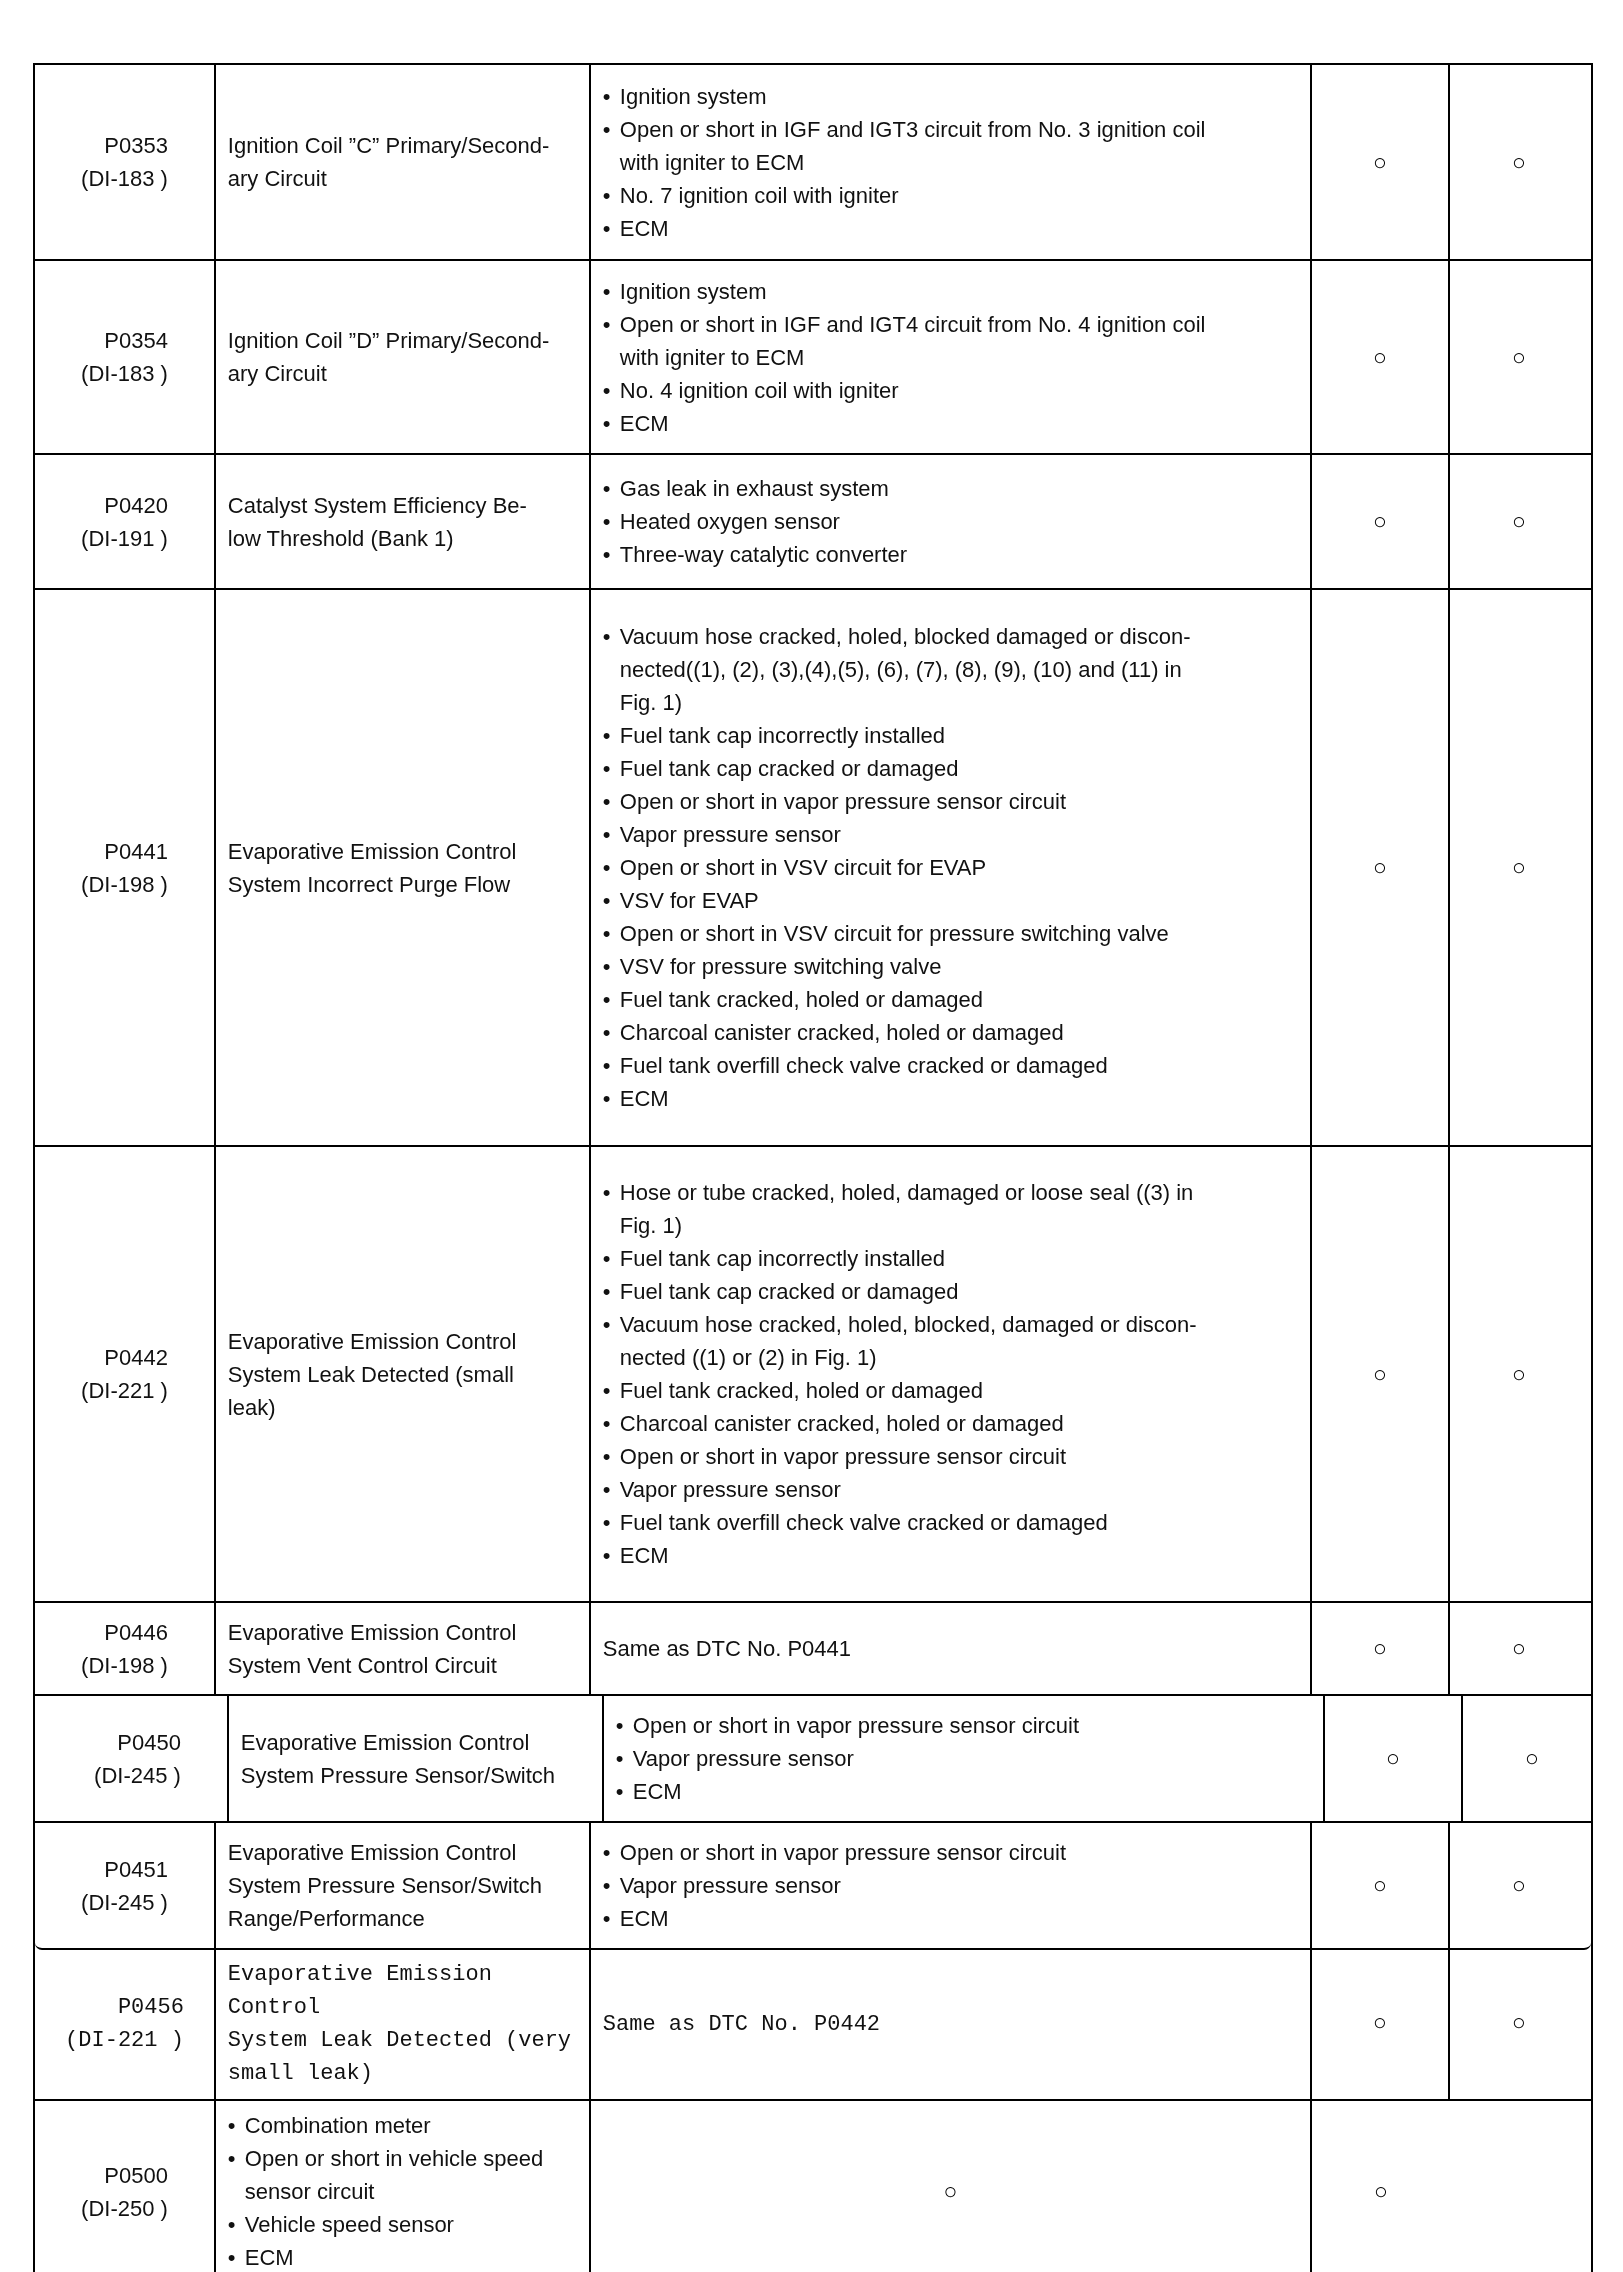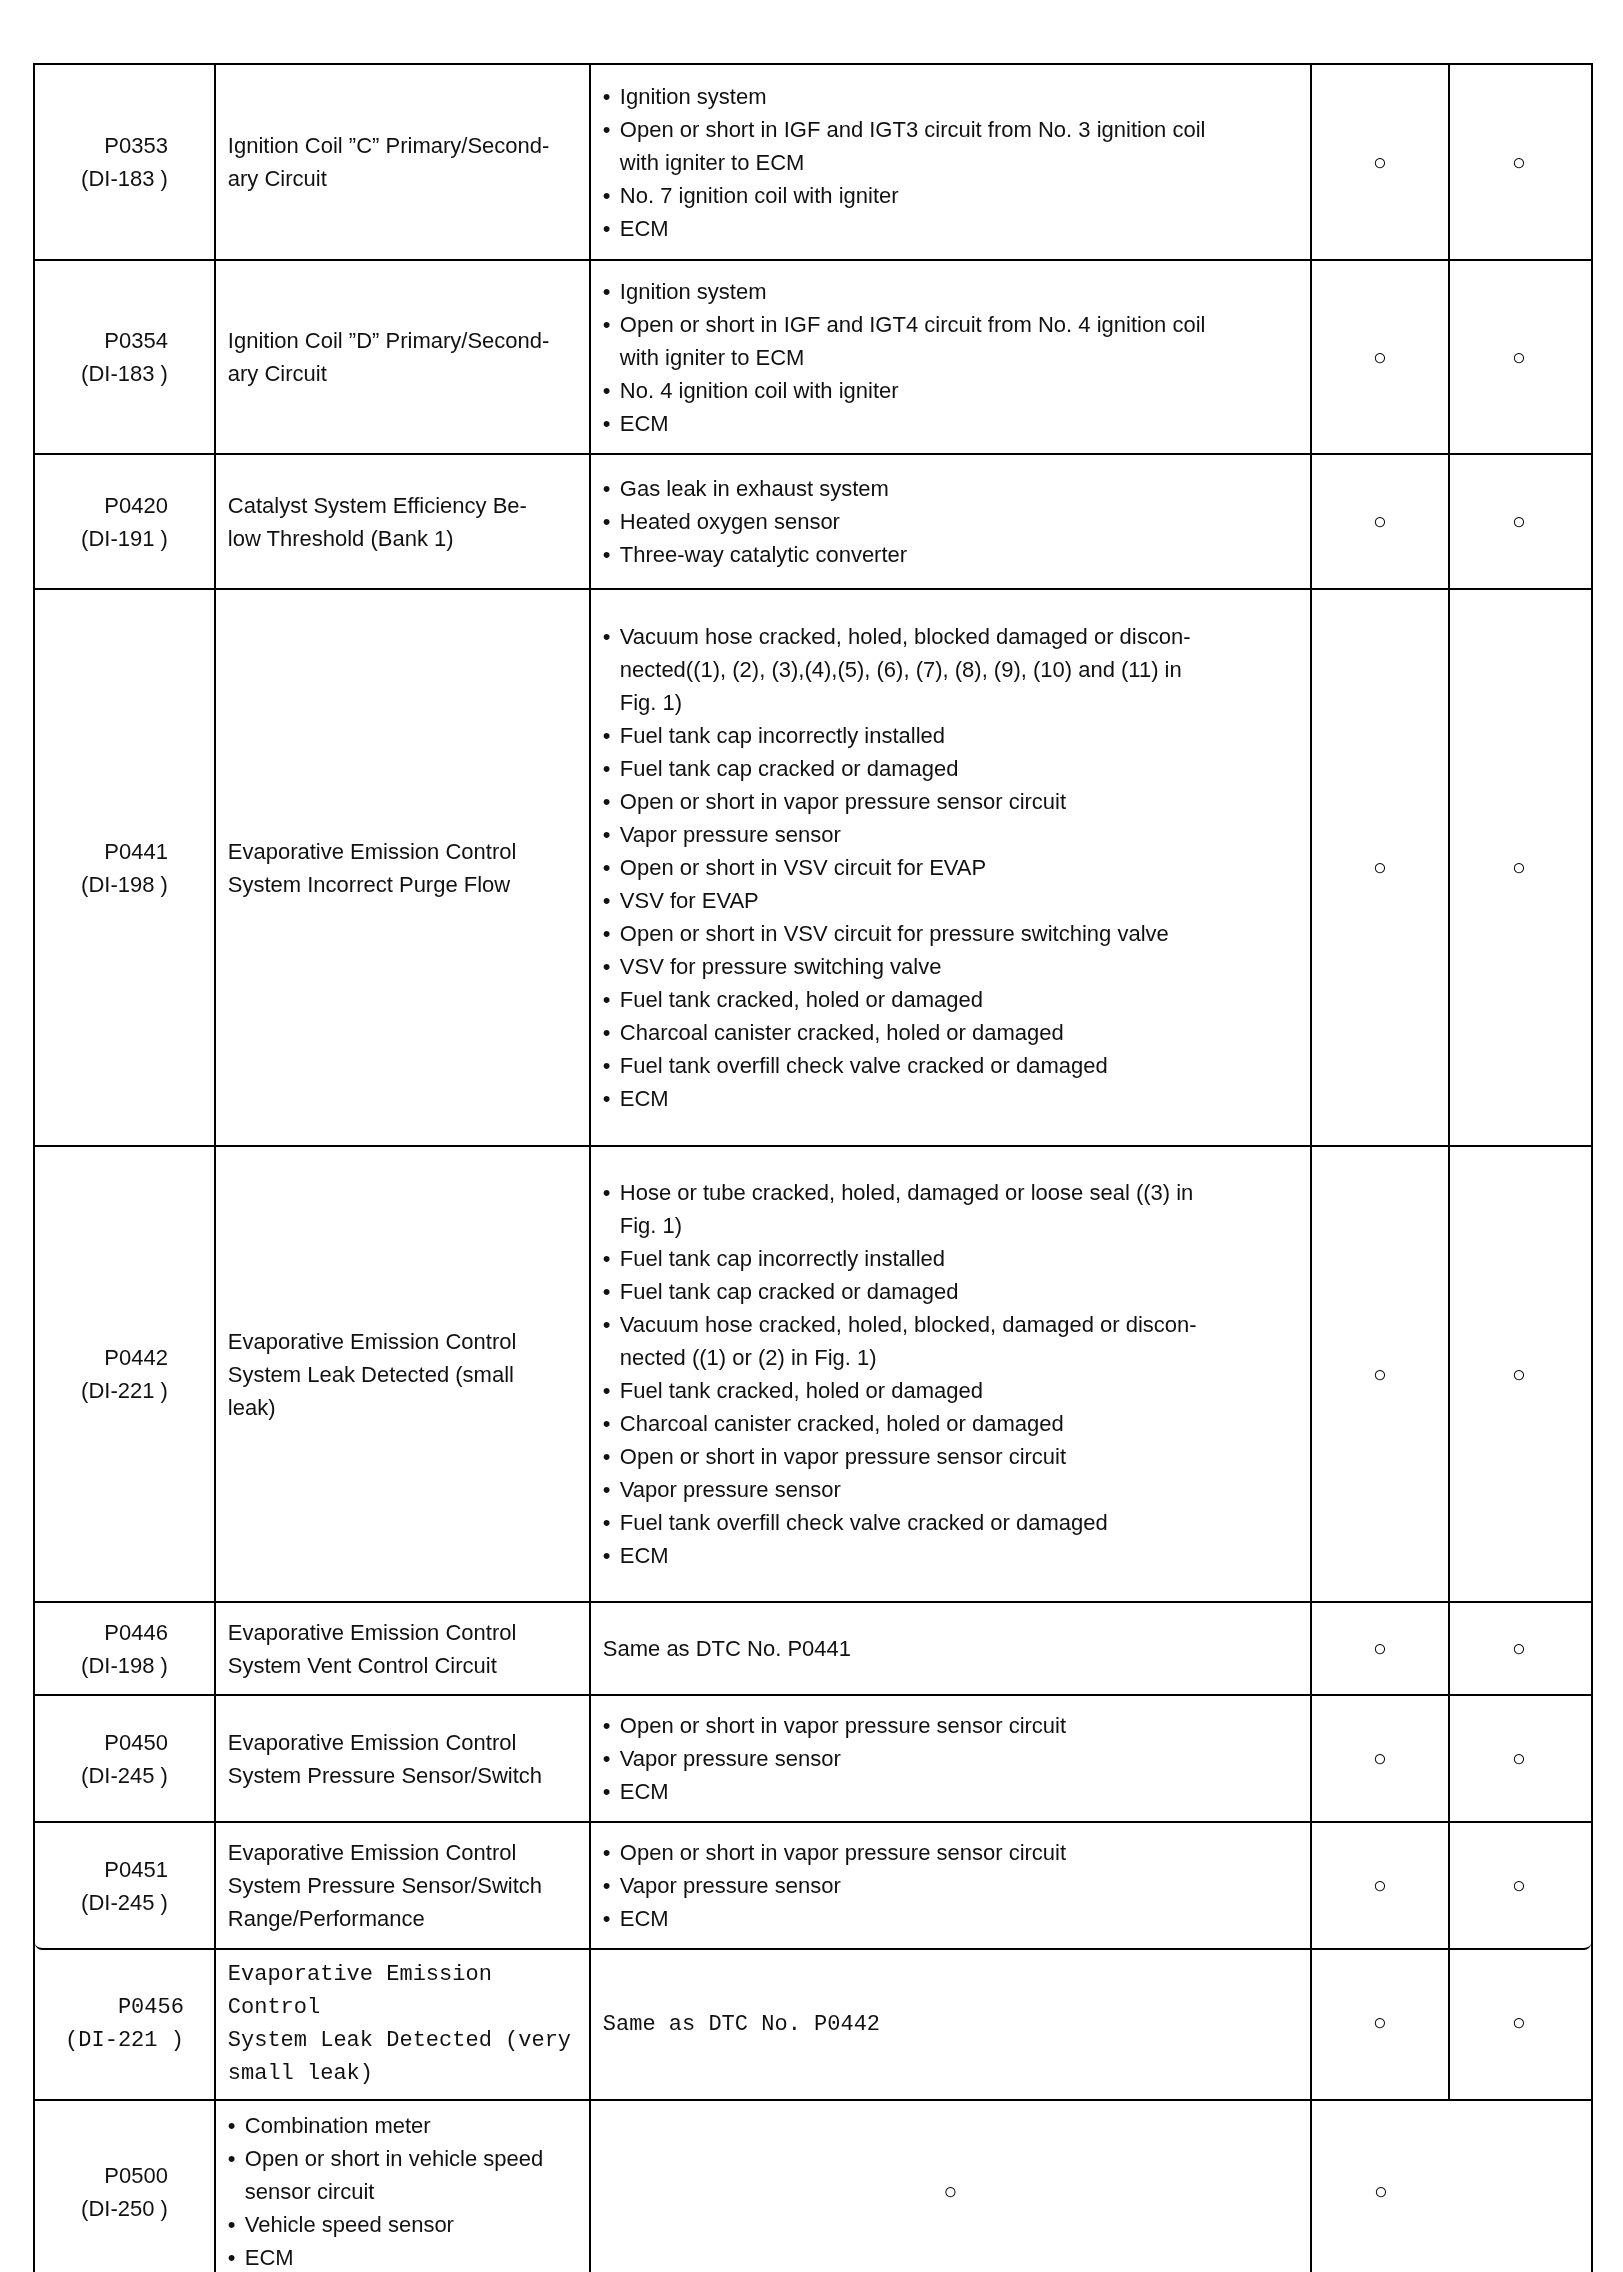--- a/index.html
+++ b/index.html
@@ -49,21 +49,21 @@
   .same-text { width: 100%; }
   .flag { justify-content: center; }
   .circle { font-size: 23px; line-height: 1; color: #000; }
   
   .row:nth-child(1)  { min-height: 196px; }
   .row:nth-child(2)  { min-height: 194px; }
   .row:nth-child(3)  { min-height: 135px; }
   .row:nth-child(4)  { min-height: 557px; }
   .row:nth-child(5)  { min-height: 456px; }
   .row:nth-child(6)  { min-height: 93px; }
-  .row:nth-child(7)  { min-height: 127px; }
+  .row:nth-child(7)  { min-height: 127px; padding-left: 13px; }
   .row:nth-child(8)  { min-height: 127px; border-radius: 7px; }
   .row:nth-child(9)  { min-height: 122px; font-family: Liberation Mono, monospace; }
   .row:nth-child(10) { min-height: 135px; }
   .footer-code {
     margin: 10px 0 0 33px;
     font-size: 21px;
     font-weight: bold;
     color: #0c4a6e;
   }
 </style>

